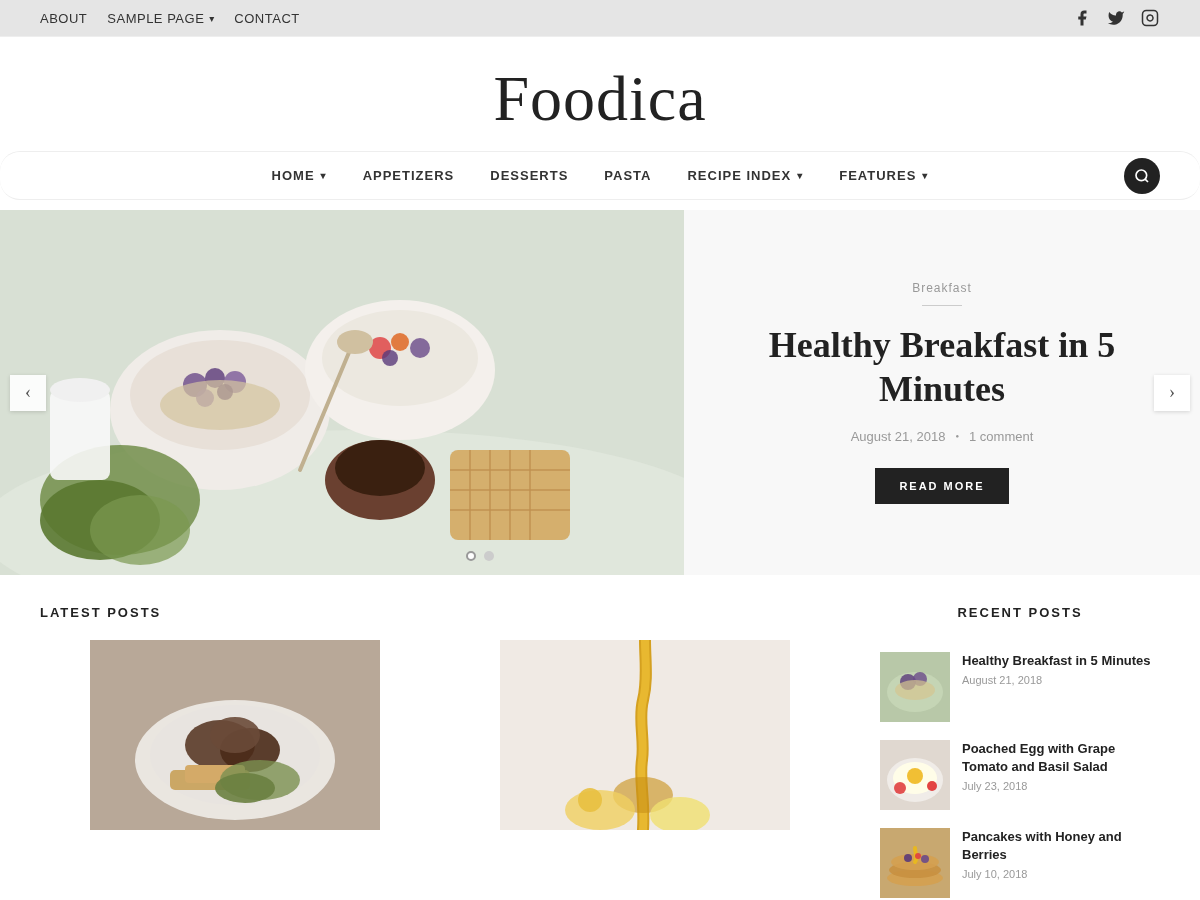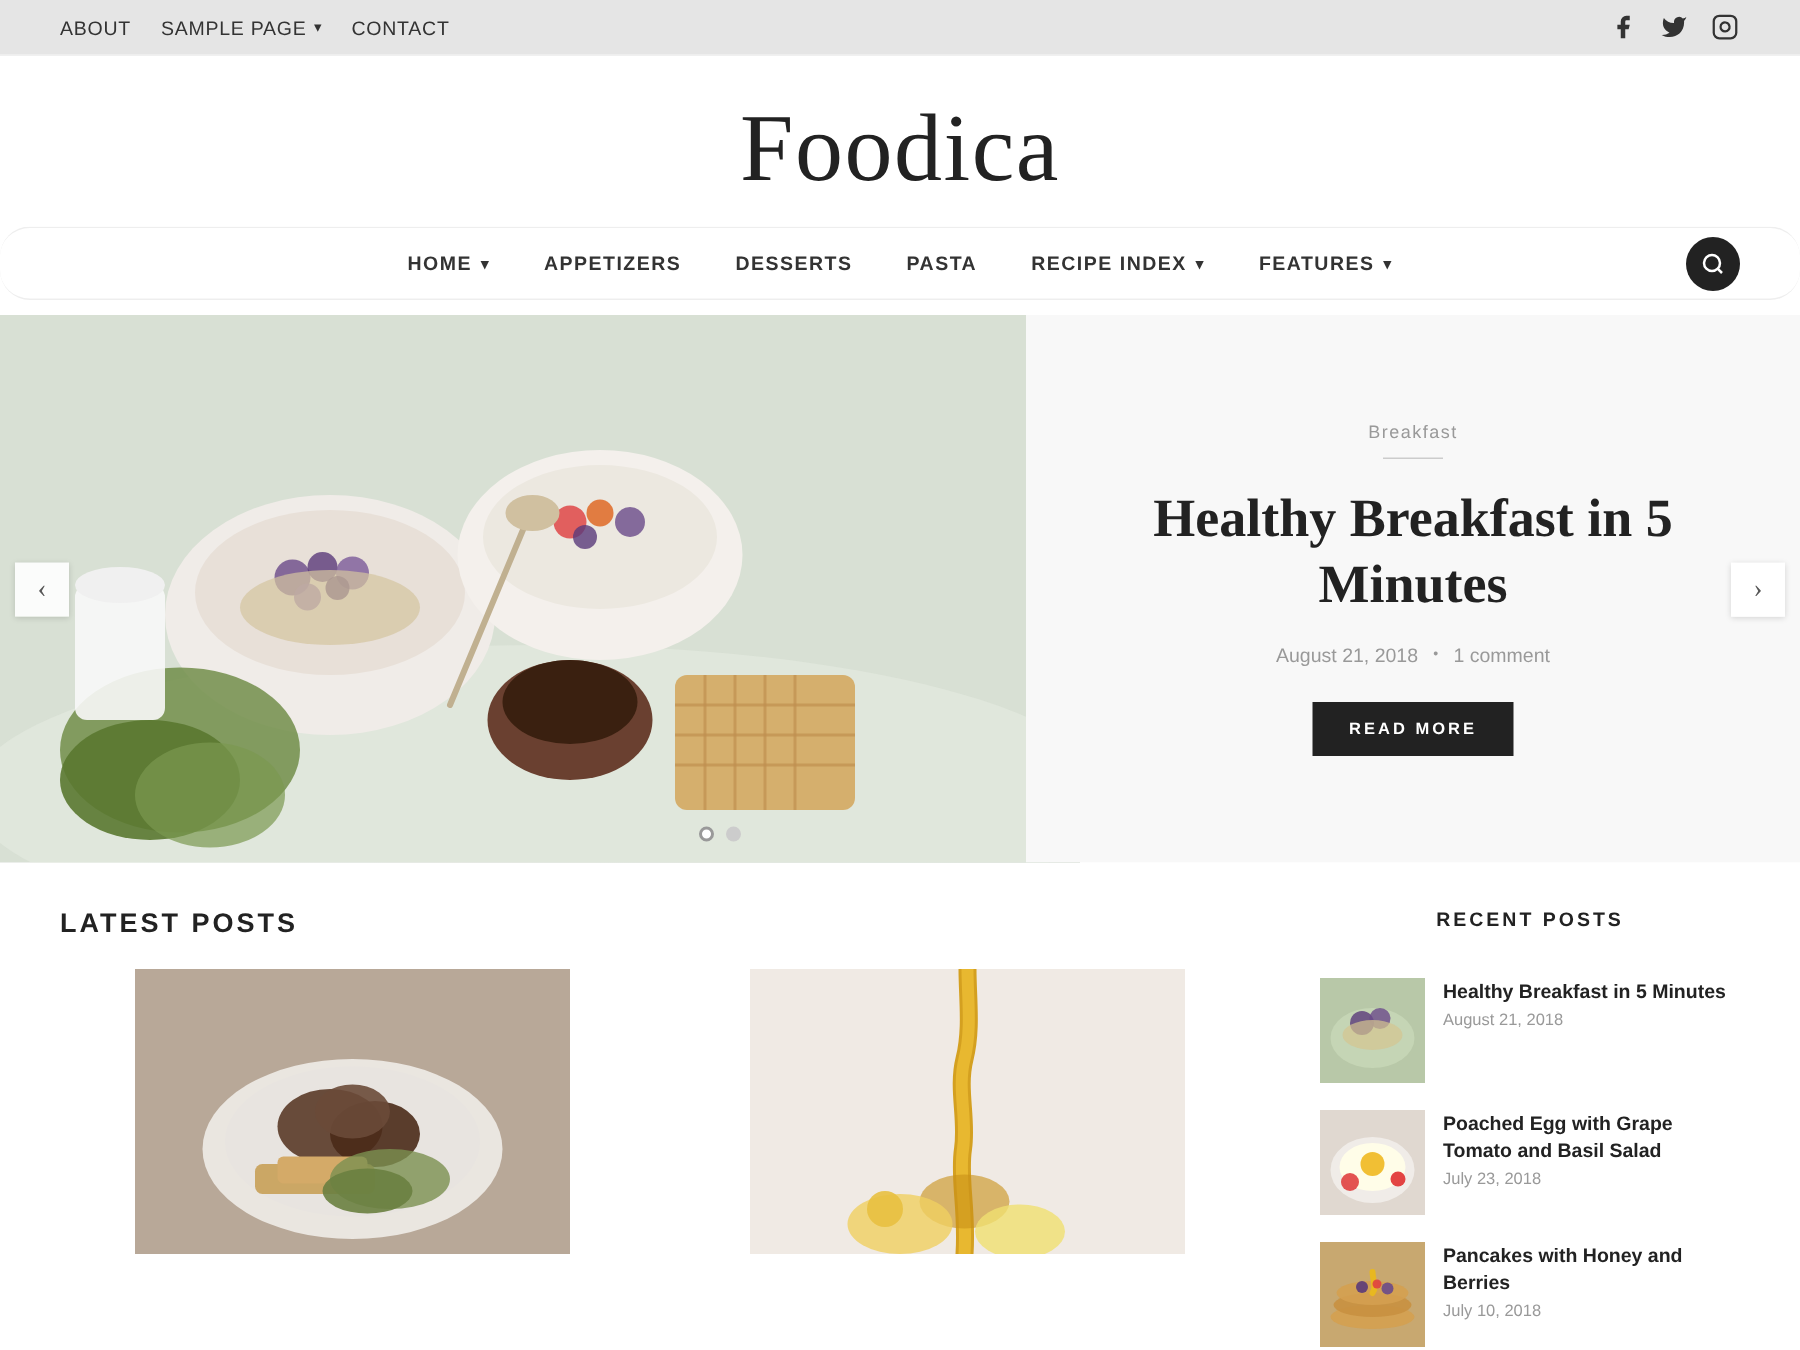--- a/index.html
+++ b/index.html
@@ -207,21 +207,21 @@
     .content-area {
       padding: 30px 40px;
       display: flex;
       gap: 40px;
     }
     .main-content { flex: 1; }
     .sidebar { width: 280px; flex-shrink: 0; }
 
     .section-title {
       font-family: Arial, sans-serif;
-      font-size: 18px;
+      font-size: 13px;
       font-weight: 700;
       letter-spacing: 2px;
       color: #222;
       margin-bottom: 20px;
       text-transform: uppercase;
     }
     .posts-grid {
       display: grid;
       grid-template-columns: 1fr 1fr;
       gap: 20px;

